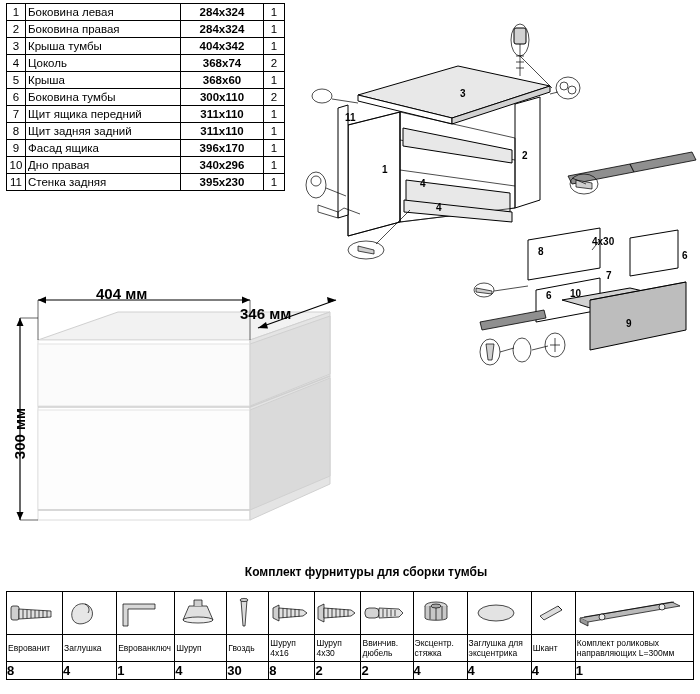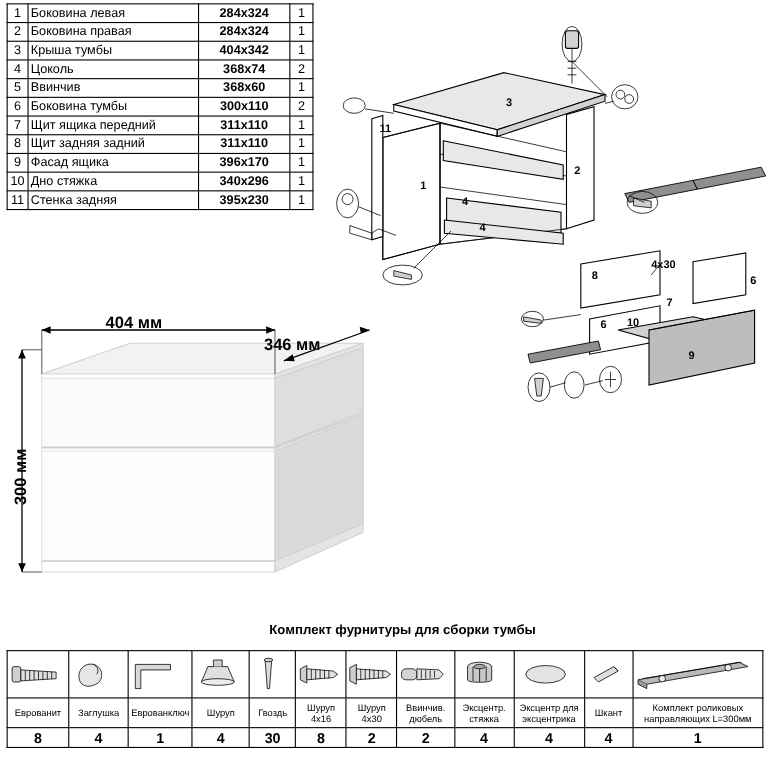--- a/index.html
+++ b/index.html
@@ -91,21 +91,21 @@
     position: absolute;
     left: 6px;
     top: 591px;
     border-collapse: collapse;
     font-size: 9px;
     width: 688px;
     table-layout: fixed;
   }
   .hw-table td {
     border: 1px solid #000;
-    text-align: center;
+    text-align: left;
     vertical-align: middle;
     padding: 0;
   }
   .hw-table tr.icons td { height: 42px; }
   .hw-table tr.names td {
     height: 24px;
     line-height: 10px;
     font-size: 8.5px;
     padding: 1px;
   }
@@ -162,21 +162,21 @@
         <td class="qty">1</td>
       </tr>
       <tr>
         <td class="num">4</td>
         <td class="name">Цоколь</td>
         <td class="dim">368х74</td>
         <td class="qty">2</td>
       </tr>
       <tr>
         <td class="num">5</td>
-        <td class="name">Ввинчив</td>
+        <td class="name">Крыша</td>
         <td class="dim">368х60</td>
         <td class="qty">1</td>
       </tr>
       <tr>
         <td class="num">6</td>
         <td class="name">Боковина тумбы</td>
         <td class="dim">300х110</td>
         <td class="qty">2</td>
       </tr>
       <tr>
@@ -192,21 +192,21 @@
         <td class="qty">1</td>
       </tr>
       <tr>
         <td class="num">9</td>
         <td class="name">Фасад ящика</td>
         <td class="dim">396х170</td>
         <td class="qty">1</td>
       </tr>
       <tr>
         <td class="num">10</td>
-        <td class="name">Дно стяжка</td>
+        <td class="name">Дно правая</td>
         <td class="dim">340х296</td>
         <td class="qty">1</td>
       </tr>
       <tr>
         <td class="num">11</td>
         <td class="name">Стенка задняя</td>
         <td class="dim">395х230</td>
         <td class="qty">1</td>
       </tr>
     </tbody>
@@ -491,21 +491,21 @@
       <tr class="names">
         <td>Еврованит</td>
         <td>Заглушка</td>
         <td>Еврованключ</td>
         <td>Шуруп</td>
         <td>Гвоздь</td>
         <td>Шуруп 4х16</td>
         <td>Шуруп 4х30</td>
         <td>Ввинчив. дюбель</td>
         <td>Эксцентр. стяжка</td>
-        <td>Эксцентр для эксцентрика</td>
+        <td>Заглушка для эксцентрика</td>
         <td>Шкант</td>
         <td>Комплект роликовых направляющих L=300мм</td>
       </tr>
       <tr class="counts">
         <td>8</td>
         <td>4</td>
         <td>1</td>
         <td>4</td>
         <td>30</td>
         <td>8</td>

